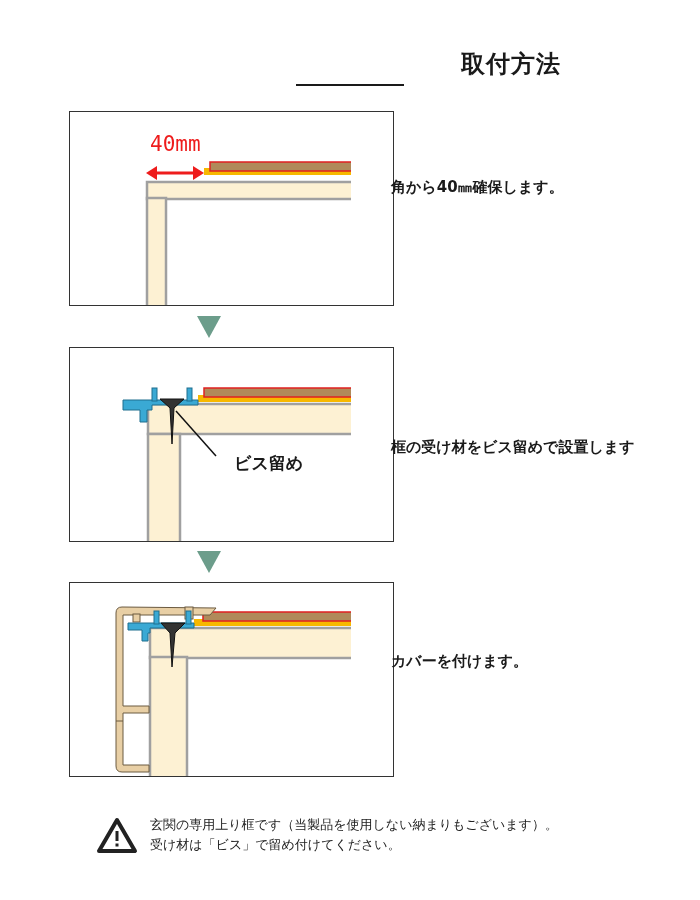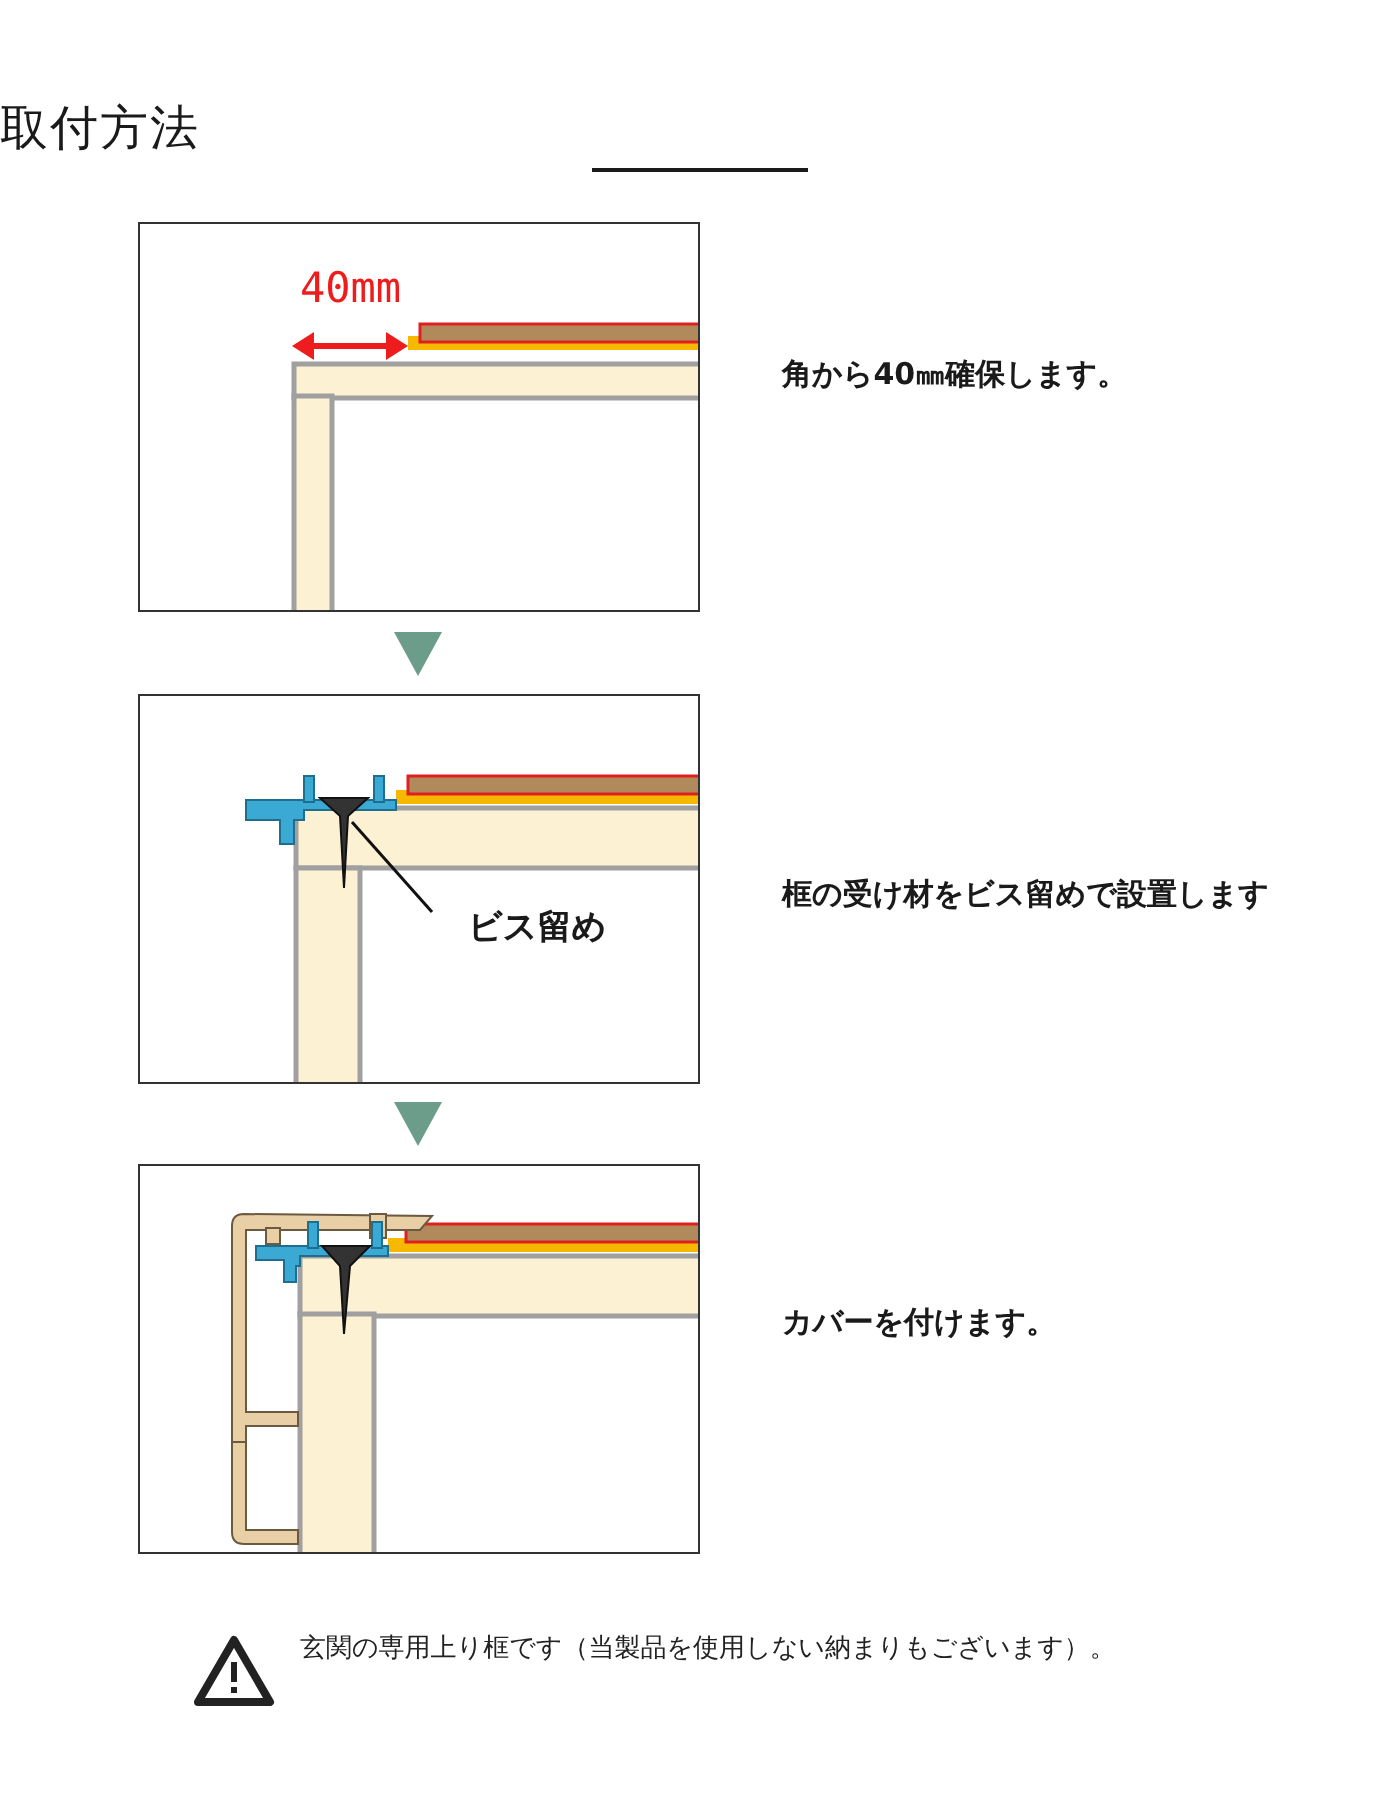--- a/index.html
+++ b/index.html
@@ -1,21 +1,21 @@
 <!DOCTYPE html>
 <html><head>
   <meta charset="utf-8">
   <style>
     html, body { margin: 0; padding: 0; background: #ffffff; }
     body { width: 700px; height: 900px; position: relative; overflow: hidden;
            font-family: "DejaVu Sans", "Liberation Sans", sans-serif; color: #1a1a1a; }
-    .title { position: absolute; left: 0; width: 561px; top: 48px; text-align: left;
-             font-size: 24px; font-weight: normal; letter-spacing: 1px; }
+    .title { position: absolute; left: 0; width: 561px; top: 48px; text-align: right;
+             font-size: 24px; font-weight: bold; letter-spacing: 1px; }
     .title-underline { position: absolute; left: 296px; width: 108px; top: 84px; height: 2px; background: #1a1a1a; }
-    .panel { position: absolute; left: 69px; width: 281px; height: 195px;
+    .panel { position: absolute; left: 69px; width: 325px; height: 195px;
              border: 1px solid #333; background: #fff; overflow: hidden; box-sizing: border-box; }
     .panel svg { position: absolute; left: 0; top: 0; }
     .caption { position: absolute; left: 373px; font-size: 15px; font-weight: bold; white-space: nowrap; margin-left: 18px; }
     .arrow-down { position: absolute; left: 197px; width: 0; height: 0;
                   border-left: 12px solid transparent; border-right: 12px solid transparent;
                   border-top: 22px solid #6c9d8b; }
     .note { position: absolute; left: 96px; top: 815px; width: 560px; }
     .note-icon { position: absolute; left: 0; top: 2px; }
     .note-text { position: absolute; left: 54px; top: 0; font-size: 13px; line-height: 20px; white-space: nowrap; color: #222; }
   </style>
@@ -87,14 +87,15 @@
 <div class="caption" style="top:652px;">カバーを付けます。</div>
 
 <div class="note">
   <svg class="note-icon" width="42" height="38" viewBox="0 0 42 38">
     <path d="M21,3 L39,34 L3,34 Z" fill="none" stroke="#222" stroke-width="4" stroke-linejoin="round"></path>
     <rect x="19.5" y="14" width="3" height="10" fill="#222"></rect>
     <rect x="19.5" y="26.5" width="3" height="3" fill="#222"></rect>
   </svg>
   <div class="note-text">
     <div>玄関の専用上り框です（当製品を使用しない納まりもございます）。</div>
+    <div>受け材は「ビス」で留め付けてください。</div>
   </div>
 </div>
 
 </body></html>

